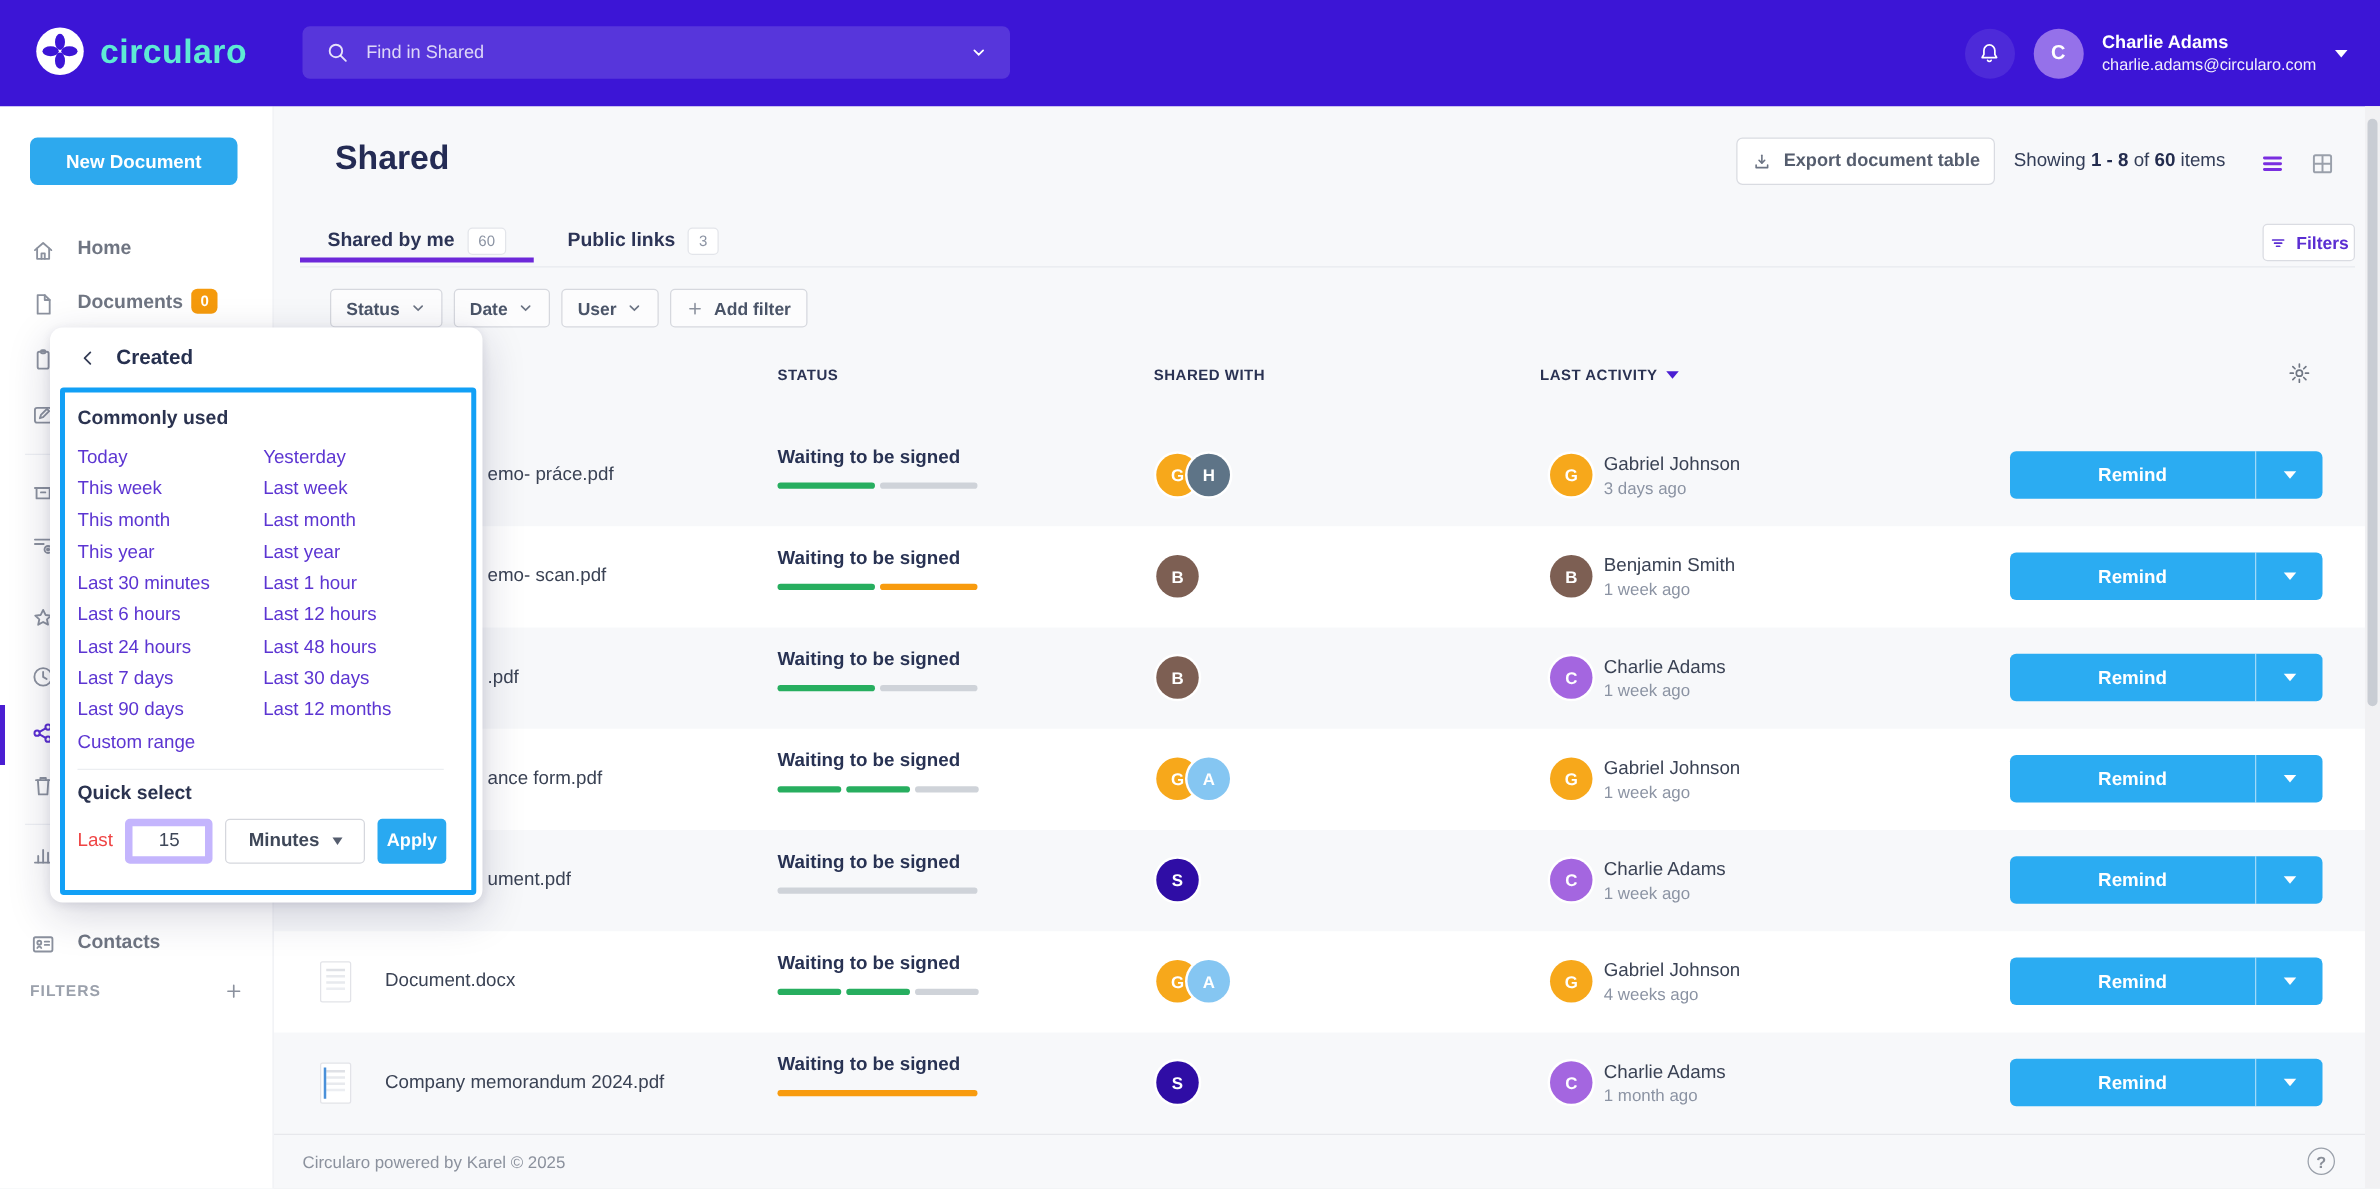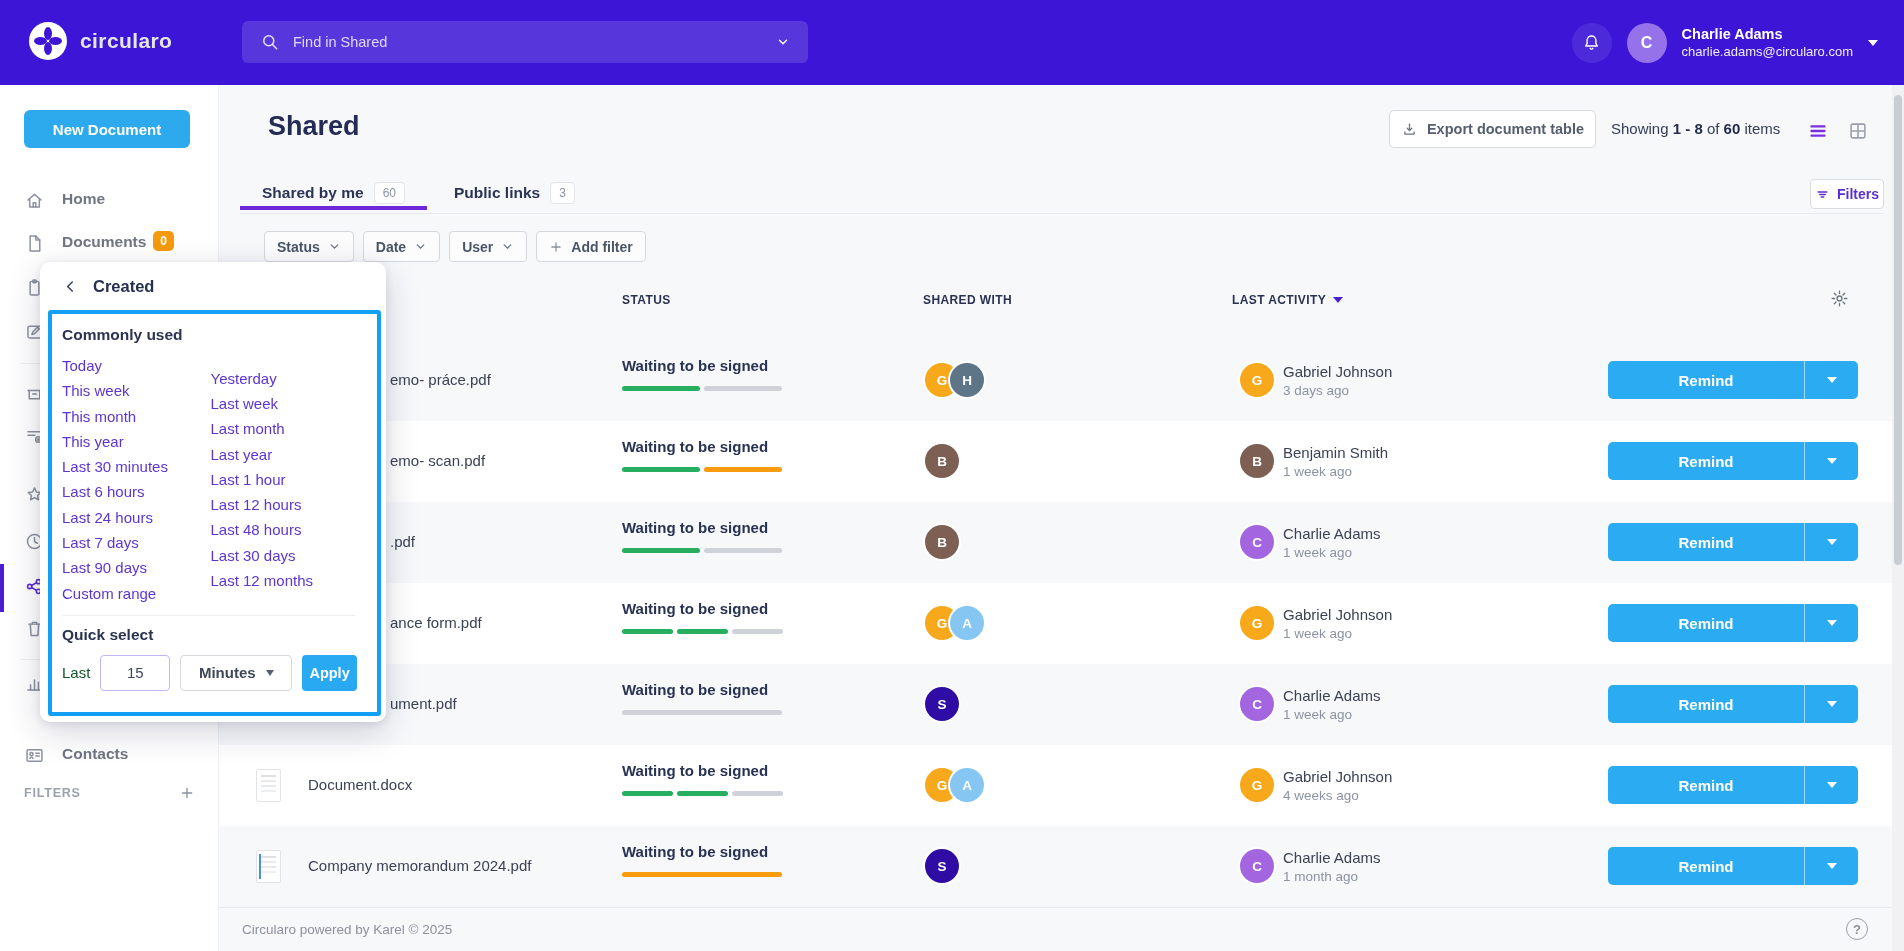--- a/index.html
+++ b/index.html
@@ -2,21 +2,21 @@
 <html><head>
 <meta charset="utf-8">
 <style>
   * { margin:0; padding:0; box-sizing:border-box; }
   body { font-family:"Liberation Sans","DejaVu Sans",sans-serif; background:#e9eaee; }
   .app { position:relative; width:1904px; height:951px; background:#f7f8fa; overflow:hidden; }
 
   
   .topbar { position:absolute; left:0; top:0; width:1904px; height:85px; background:#3c15d6; z-index:40; }
   .brand { position:absolute; left:28px; top:21px; display:flex; align-items:center; gap:12px; }
-  .brand-text { color:#e5e5e5; font-size:21px; font-weight:700; letter-spacing:.4px; }
+  .brand-text { color:#5eead4; font-size:27px; font-weight:700; letter-spacing:.4px; }
   .search { position:absolute; left:242px; top:21px; width:566px; height:42px; background:rgba(255,255,255,.14); border-radius:6px; display:flex; align-items:center; padding:0 18px; gap:13px; cursor:text; }
   .search-ph { color:rgba(255,255,255,.8); font-size:14.5px; flex:1; }
   .topbar-right { position:absolute; right:26px; top:0; height:85px; display:flex; align-items:center; gap:15px; }
   .bell-wrap { width:40px; height:40px; border-radius:50%; background:rgba(255,255,255,.09); display:flex; align-items:center; justify-content:center; cursor:pointer; }
   .tb-avatar { width:40px; height:40px; border-radius:50%; background:#9571ea; color:#fff; font-weight:700; font-size:16px; display:flex; align-items:center; justify-content:center; }
   .user-name { color:#fff; font-size:14.5px; font-weight:700; white-space:nowrap; }
   .user-email { color:rgba(255,255,255,.93); font-size:13px; margin-top:2px; white-space:nowrap; }
   .tri-dn { width:0; height:0; border-left:5px solid transparent; border-right:5px solid transparent; border-top:6px solid #fff; }
 
   
@@ -81,28 +81,28 @@
   .copyright { position:absolute; left:23px; top:14px; font-size:13.5px; color:#8b919d; }
   .qmark { position:absolute; right:36px; top:10px; width:22px; height:22px; border:1.6px solid #9aa0aa; border-radius:50%; color:#8a8f99; font-size:13px; font-weight:700; display:flex; align-items:center; justify-content:center; cursor:pointer; }
 
   
   .popup { position:absolute; left:40px; top:262px; width:346px; height:460px; background:#fff; border-radius:10px; box-shadow:0 10px 34px rgba(25,28,70,.18), 0 2px 8px rgba(25,28,70,.10); z-index:60; }
   .popup-head { height:48px; display:flex; align-items:center; gap:14px; padding-left:22px; }
   .popup-title { font-size:16.5px; font-weight:700; color:#26304f; }
   .blue-box { position:absolute; left:8px; top:48px; width:333px; height:406px; border:4px solid #12a0f6; border-radius:3px; background:#fff; padding:10px 20px 0 8px; }
   .cu-head, .qs-head { font-size:15.5px; font-weight:700; color:#2b3350; }
   .cu-head { margin:2px 0 9px 2px; }
-  .opt-cols { display:flex;align-items:center; }
+  .opt-cols { display:flex; }
   .opt-col { width:155px; }
   .opt { display:block; color:#5c35d2; font-size:15px; line-height:25.3px; text-decoration:none; cursor:pointer; white-space:nowrap; padding-left:2px; }
   .popup-div { height:1px; background:#eceef1; margin:9px 2px 10px; }
   .qs-head { margin:0 0 11px 2px; }
   .qs-row { display:flex; align-items:center; gap:10px; padding-left:2px; }
-  .qs-last { color:#14532d; font-size:15px; }
-  .qs-input { width:70px; height:36px; border:1px solid #c4b5fd; border-radius:4px; text-align:center; font-size:15px; color:#3f4859; font-family:inherit; }
+  .qs-last { color:#ef4444; font-size:15px; }
+  .qs-input { width:70px; height:36px; border:6px solid #c4b5fd; border-radius:4px; text-align:center; font-size:15px; color:#3f4859; font-family:inherit; }
   .qs-select { width:118px; height:36px; border:1px solid #d5d7dd; border-radius:4px; display:flex; align-items:center; justify-content:center; gap:10px; color:#3f4859; font-size:15px; font-weight:600; cursor:pointer; }
   .qs-select .tri-dn { border-top-color:#555d6e; border-left-width:4.5px; border-right-width:4.5px; }
   .apply-btn { width:58px; height:36px; background:#29a9f1; border:none; border-radius:4px; color:#fff; font-weight:700; font-size:14.5px; font-family:inherit; cursor:pointer; }
 
   
   .scroll-track { position:absolute; right:0; top:85px; width:12px; height:866px; background:#f1f1f3; z-index:45; }
   .scroll-thumb { position:absolute; left:2px; top:10px; width:8px; height:470px; background:#c9cdd4; border-radius:4px; cursor:grab; }
 
   svg { display:block; }
 </style>

